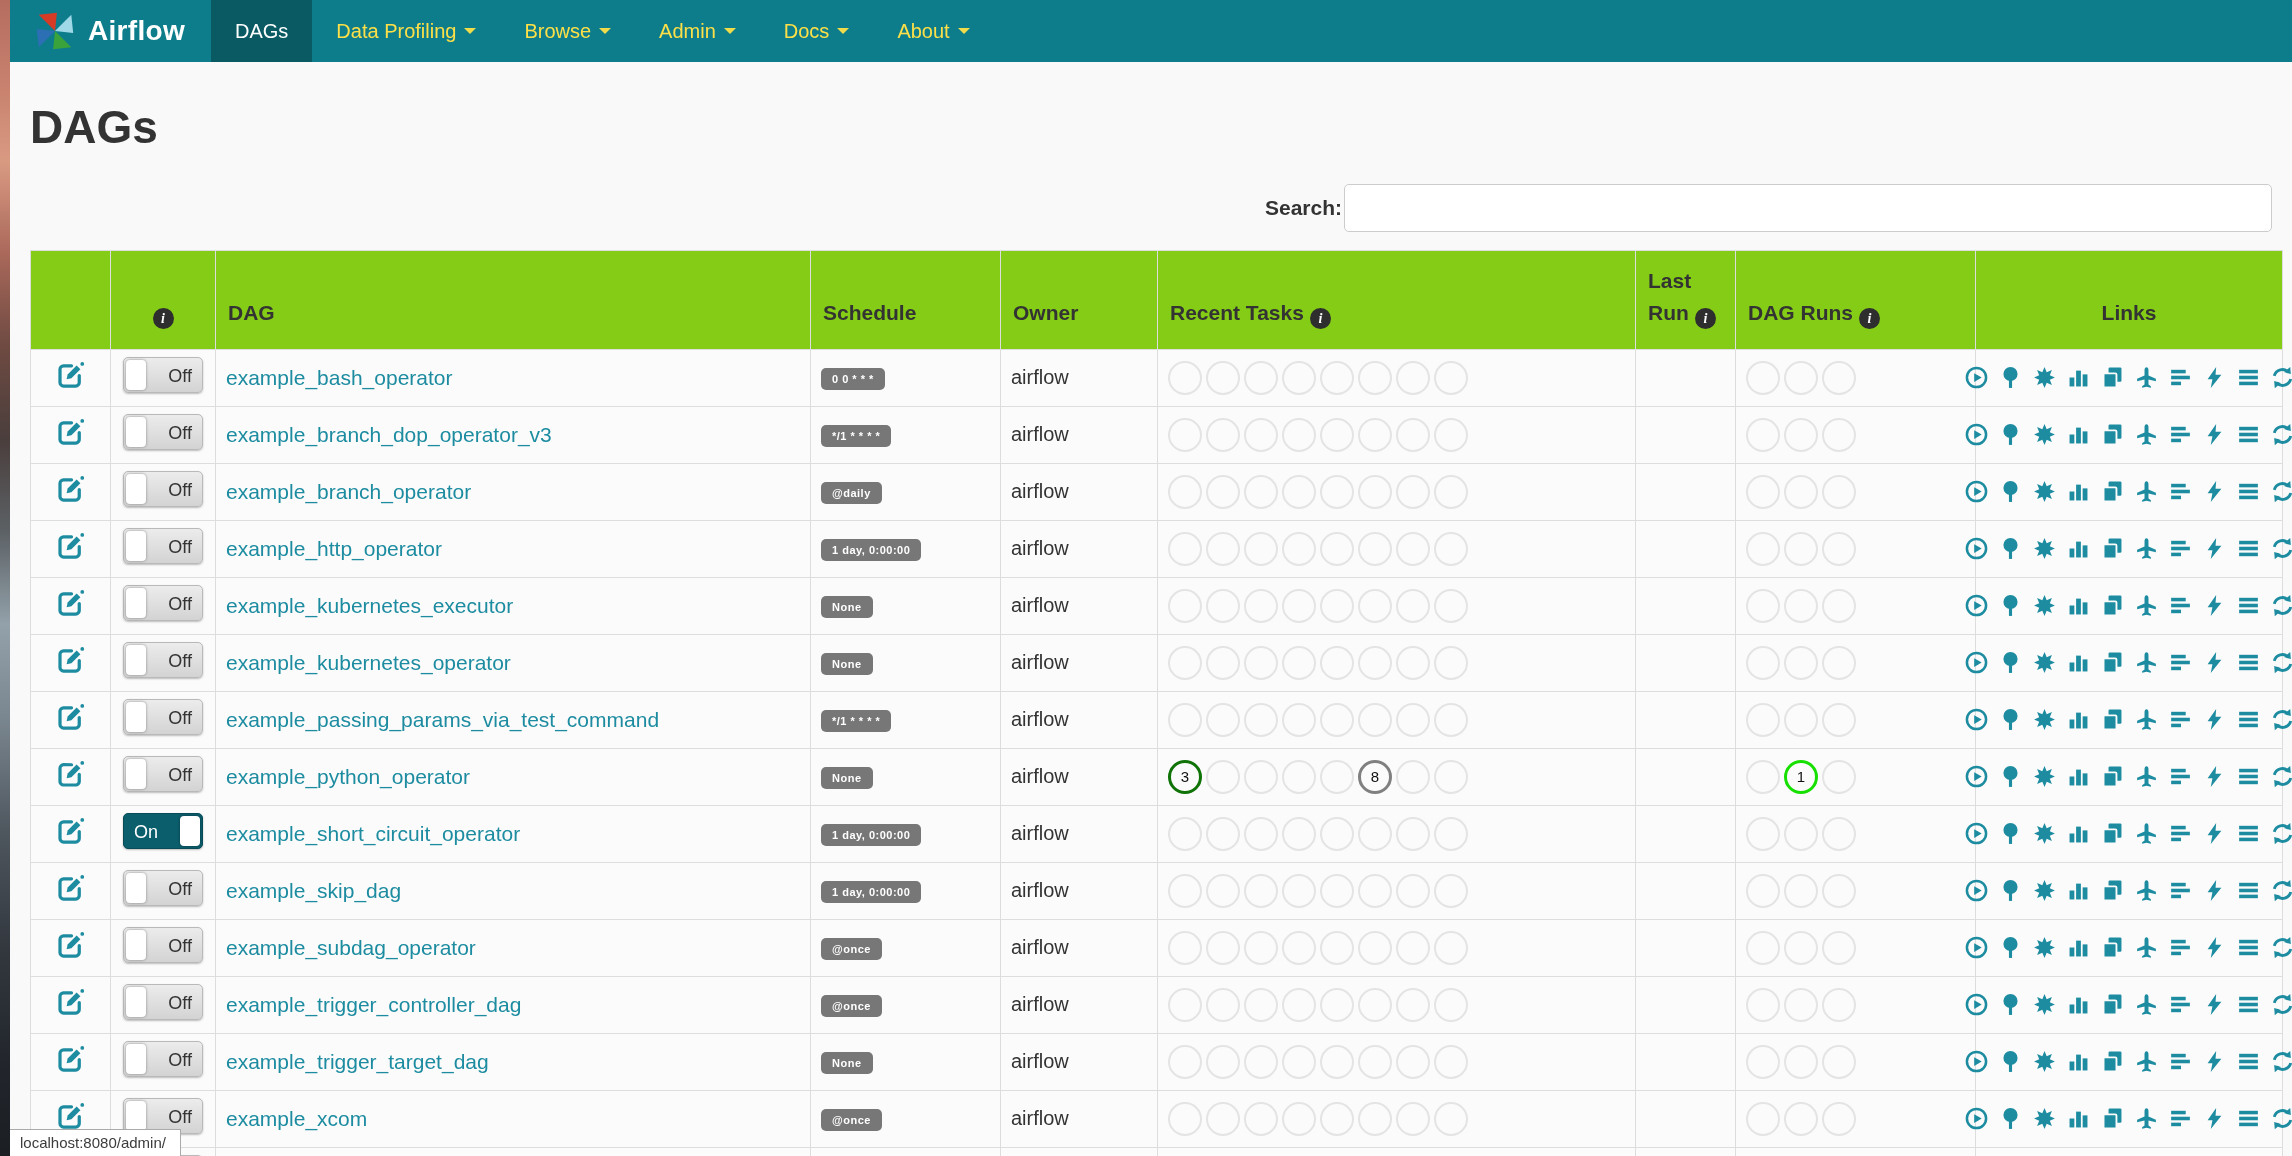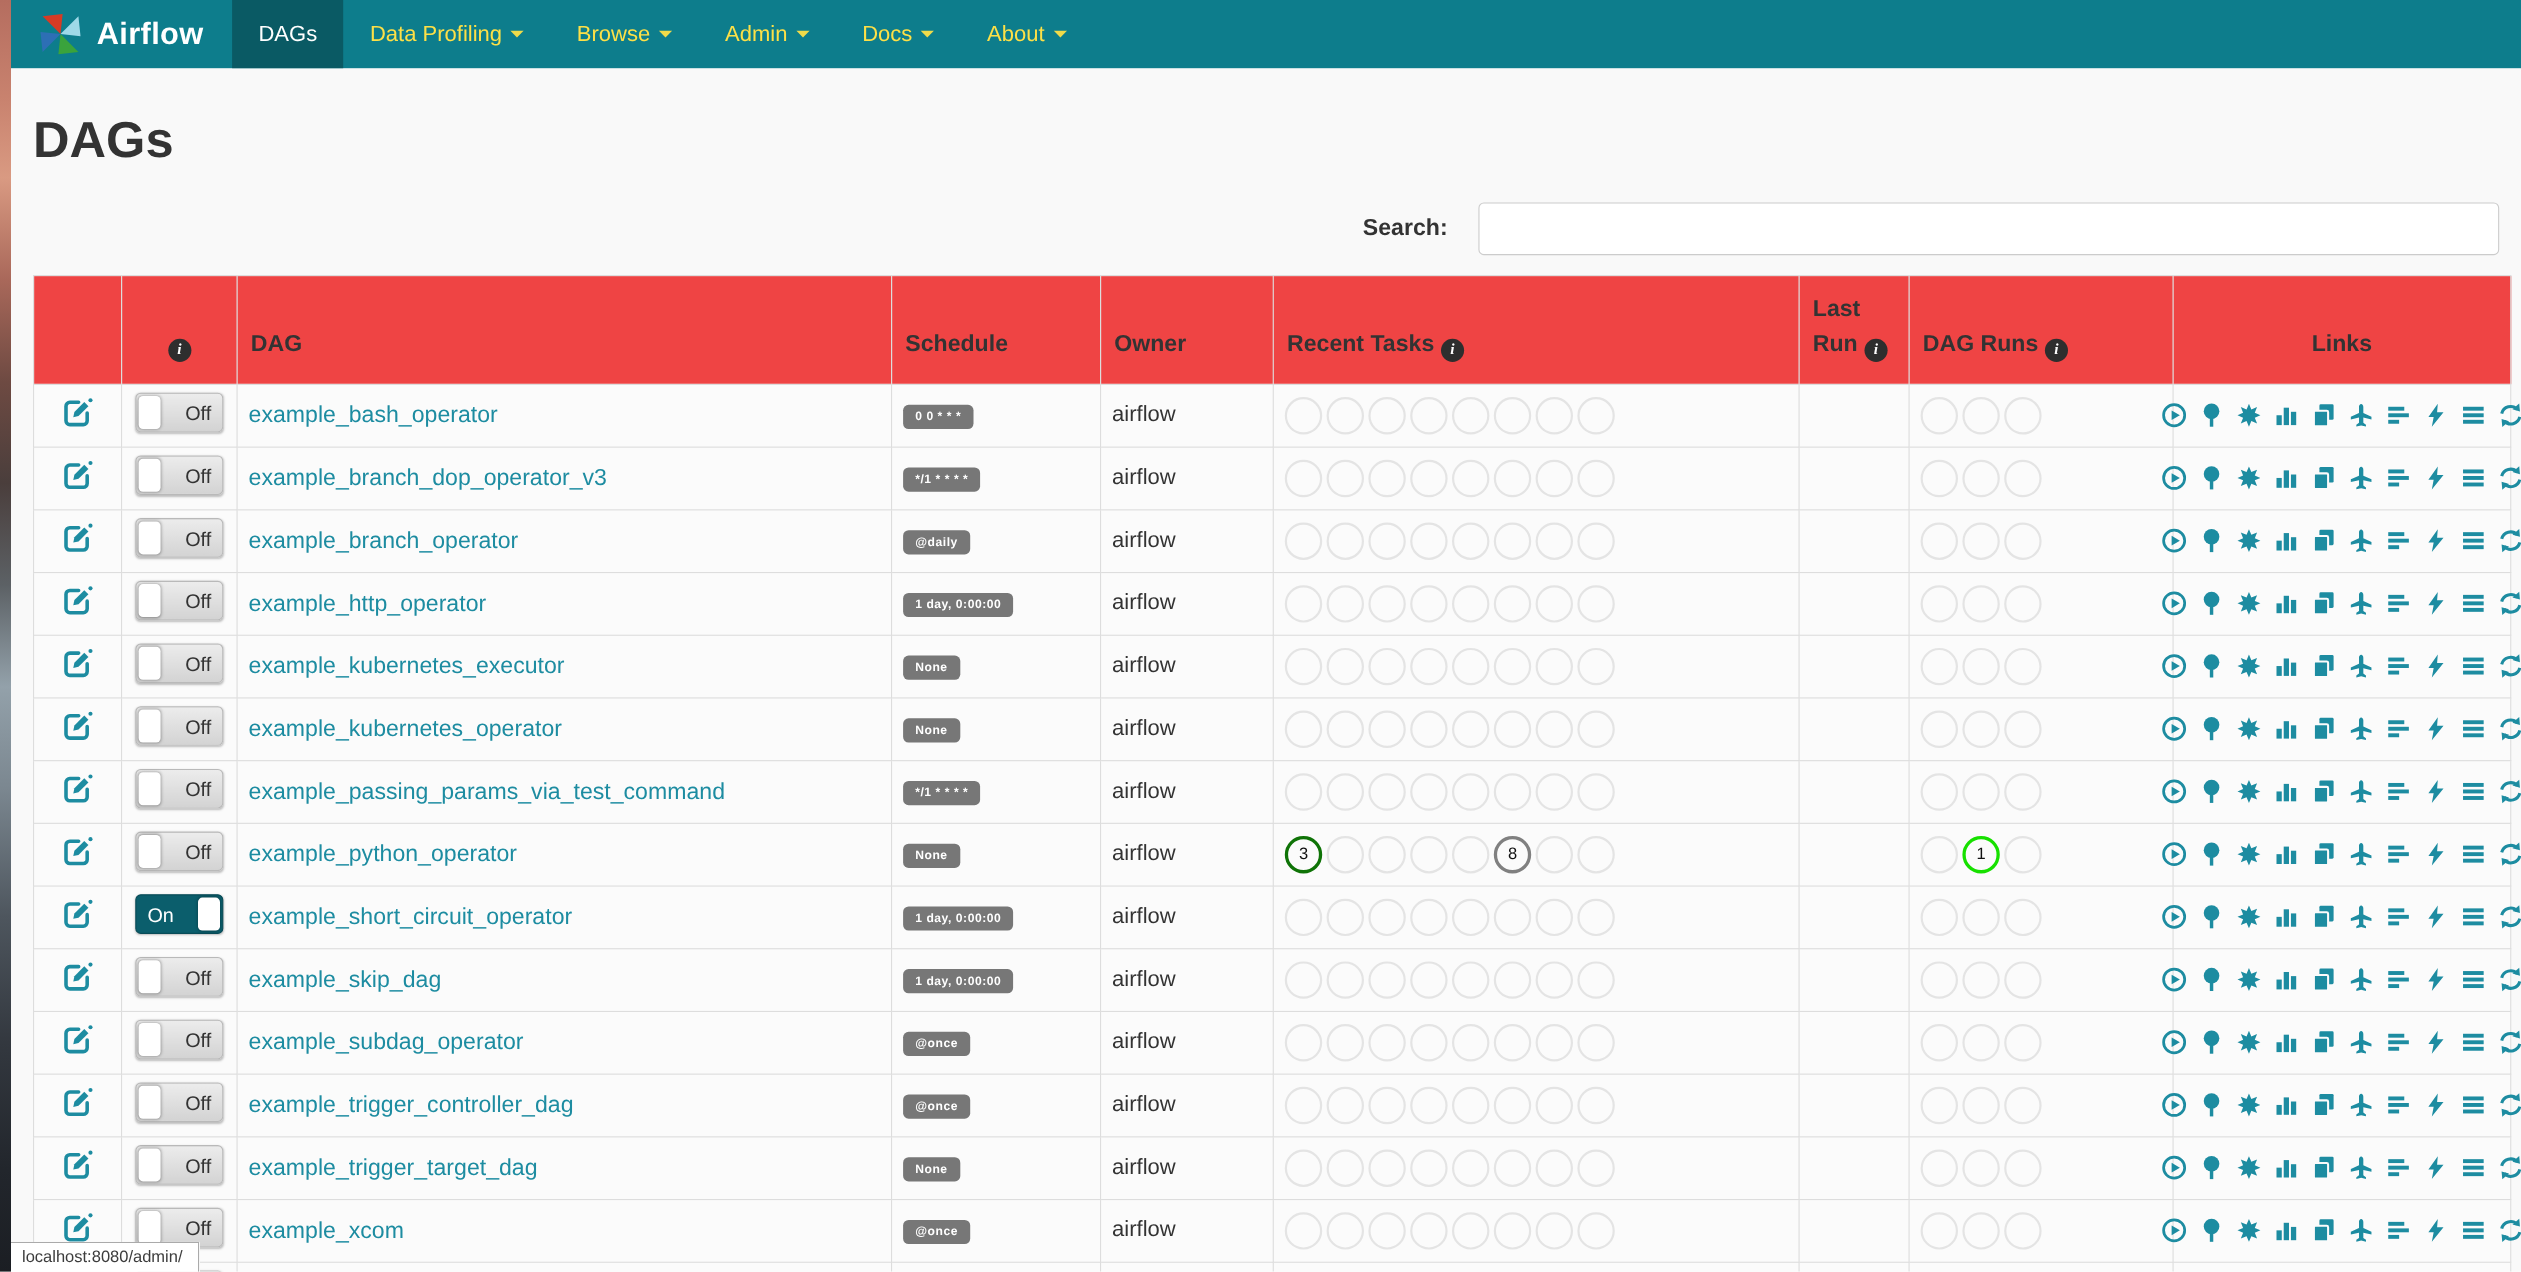--- a/index.html
+++ b/index.html
@@ -39,37 +39,37 @@
   }
   .nav-right{ margin-left:auto; display:flex; align-items:center; gap:36px; padding-right:28px; }
   .nav-clock{ font-size:20px; color:#f2f8f8; }
   .logout svg{ width:28px; height:28px; color:#fff; display:block; }
 
   
   .content{ padding:0 20px; }
   .page-title{ margin-top:38px; font-size:46px; font-weight:700; color:#333; }
 
   .search-row{
-    margin-top:30px; display:flex; justify-content:flex-end; align-items:center; gap:28px;
+    margin-top:30px; display:flex; justify-content:flex-end; align-items:center; gap:2px;
   }
   .search-label{ font-size:21px; font-weight:700; color:#333; }
   .search-input{
     width:928px; height:48px; border:1px solid #ccc; border-radius:5px;
     font-size:20px; padding:0 14px; background:#fff; outline:none;
     font-family:"Liberation Sans", sans-serif;
   }
 
   
   table.dags{
     margin-top:18px; width:100%; border-collapse:collapse; background:#fbfbfb;
     table-layout:fixed;
   }
   table.dags th, table.dags td{ border:1px solid #ddd; }
   table.dags th{
-    background:#ef4444; font-size:21px; font-weight:700; color:#333;
+    background:#84cc16; font-size:21px; font-weight:700; color:#333;
     text-align:left; vertical-align:bottom; padding:14px 12px 20px 12px; height:80px;
     line-height:1.5;
   }
   table.dags th.center{ text-align:center; }
   table.dags td{
     height:57px; font-size:20px; padding:6px 10px; vertical-align:middle;
     background:#fbfbfb;
   }
   .info-badge{
     display:inline-flex; align-items:center; justify-content:center;

